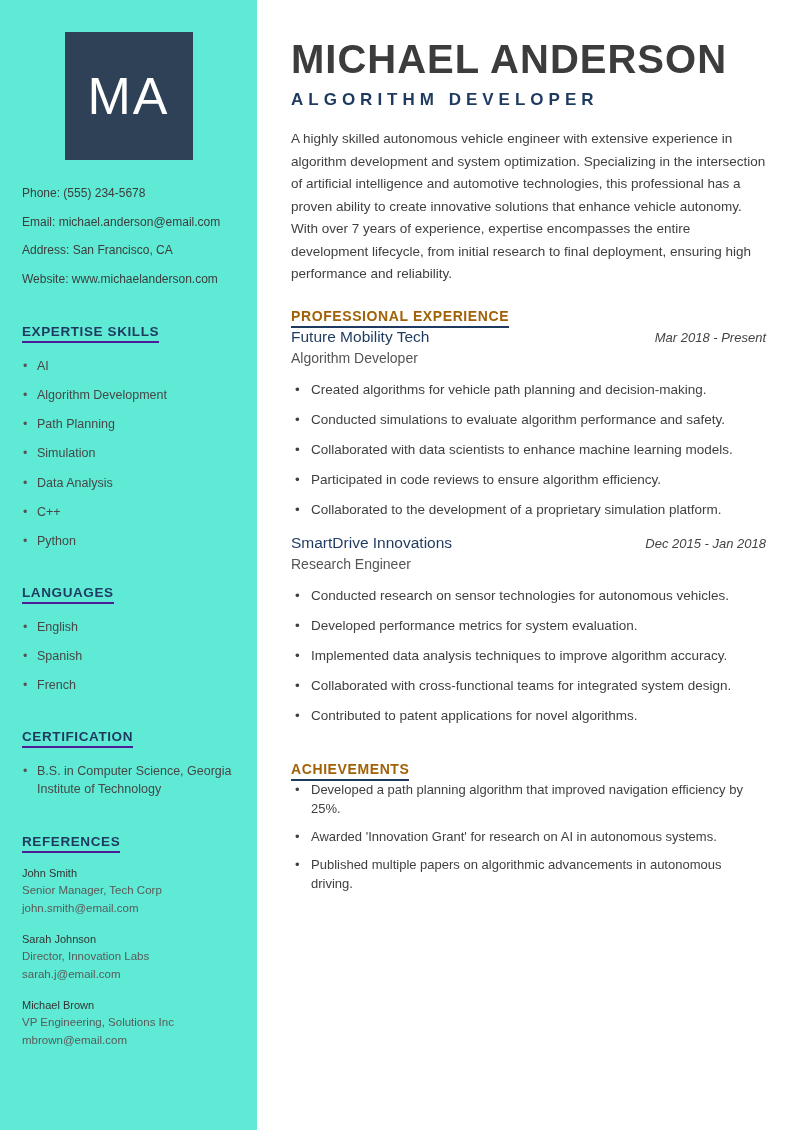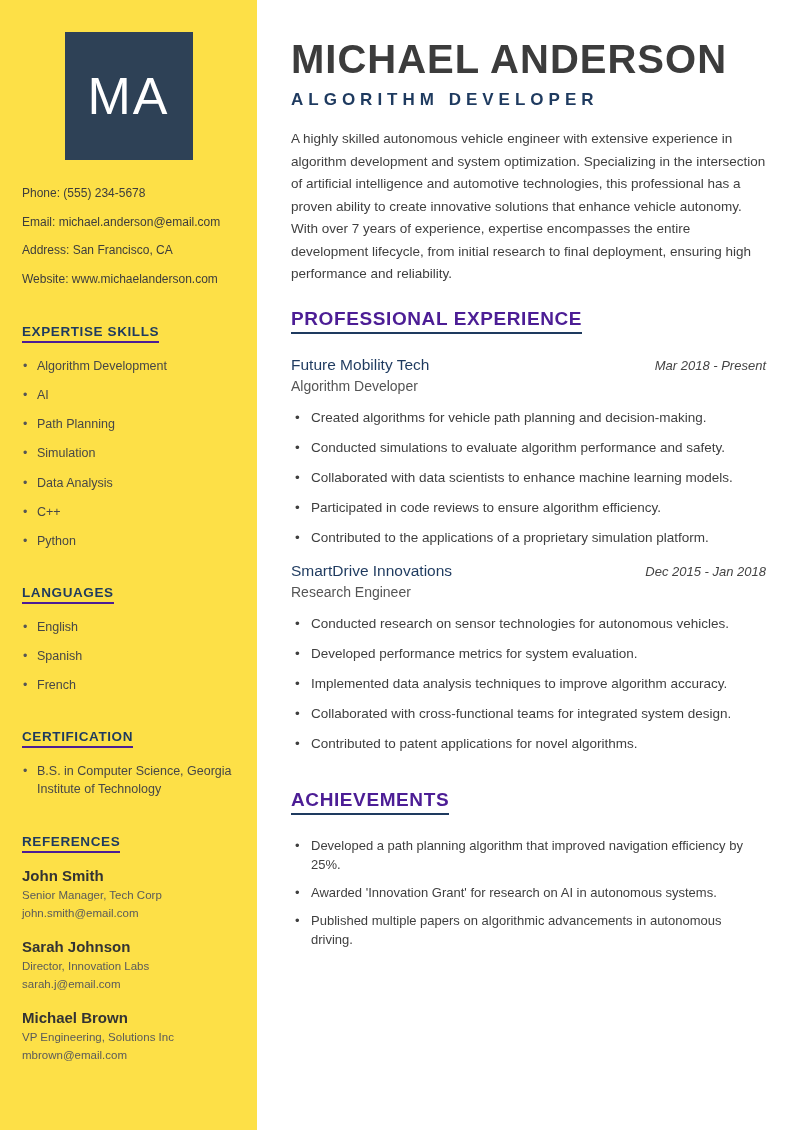--- a/index.html
+++ b/index.html
@@ -11,21 +11,21 @@
     color: #3f3f3f;
     overflow: hidden;
   }
   .page { display: flex; width: 800px; height: 1130px; }
 
   
   .sidebar {
     width: 257px;
     min-width: 257px;
     height: 100%;
-    background: #fde047;
+    background: #5eead4;
     padding: 32px 22px 20px 22px;
   }
   .avatar {
     width: 128px;
     height: 128px;
     background: #2e4156;
     margin: 0 auto 14px auto;
     display: flex;
     align-items: center;
     justify-content: center;
@@ -64,21 +64,21 @@
     margin-bottom: 11px;
     line-height: 1.45;
   }
   ul.side-list li::before {
     content: "•";
     position: absolute;
     left: 1px;
     color: #555555;
   }
   .ref { margin-bottom: 16px; }
-  .ref-name { font-size: 15px; font-weight: 700; color: #333333; margin-bottom: 4px; }
+  .ref-name { font-size: 11px; font-weight: 400; color: #333333; margin-bottom: 4px; }
   .ref-role, .ref-email { font-size: 11.5px; color: #5a5a5a; margin-bottom: 3px; line-height: 1.35; }
 
   
   .main {
     flex: 1;
     padding: 38px 34px 20px 34px;
     background: #ffffff;
   }
   .name {
     font-size: 40px;
@@ -96,28 +96,28 @@
     margin-top: 10px;
   }
   .summary {
     font-size: 13.5px;
     line-height: 1.67;
     color: #3f3f3f;
     margin-top: 18px;
   }
   .main-heading {
     display: inline-block;
-    color: #4c1d95;
-    font-size: 19px;
+    color: #a16207;
+    font-size: 14px;
     font-weight: 700;
     letter-spacing: 0.6px;
     text-transform: uppercase;
     border-bottom: 2px solid #1e3a5f;
     padding-bottom: 2px;
-    margin: 22px 0 22px 0;
+    margin: 22px 0 0 0;
   }
   .job-head {
     display: flex;
     justify-content: space-between;
     align-items: baseline;
   }
   .company {
     font-size: 15.5px;
     font-weight: 400;
     color: #1e3a5f;
@@ -162,22 +162,22 @@
 
     <div class="contact">
       <p>Phone: (555) 234-5678</p>
       <p>Email: michael.anderson@email.com</p>
       <p>Address: San Francisco, CA</p>
       <p>Website: www.michaelanderson.com</p>
     </div>
 
     <h2 class="side-heading">EXPERTISE SKILLS</h2>
     <ul class="side-list">
+      <li>AI</li>
       <li>Algorithm Development</li>
-      <li>AI</li>
       <li>Path Planning</li>
       <li>Simulation</li>
       <li>Data Analysis</li>
       <li>C++</li>
       <li>Python</li>
     </ul>
 
     <h2 class="side-heading">LANGUAGES</h2>
     <ul class="side-list">
       <li>English</li>
@@ -221,21 +221,21 @@
       <div class="job-head">
         <span class="company">Future Mobility Tech</span>
         <span class="dates">Mar 2018 - Present</span>
       </div>
       <p class="role">Algorithm Developer</p>
       <ul class="main-list">
         <li>Created algorithms for vehicle path planning and decision-making.</li>
         <li>Conducted simulations to evaluate algorithm performance and safety.</li>
         <li>Collaborated with data scientists to enhance machine learning models.</li>
         <li>Participated in code reviews to ensure algorithm efficiency.</li>
-        <li>Contributed to the applications of a proprietary simulation platform.</li>
+        <li>Collaborated to the development of a proprietary simulation platform.</li>
       </ul>
     </section>
 
     <section>
       <div class="job-head">
         <span class="company">SmartDrive Innovations</span>
         <span class="dates">Dec 2015 - Jan 2018</span>
       </div>
       <p class="role">Research Engineer</p>
       <ul class="main-list">

